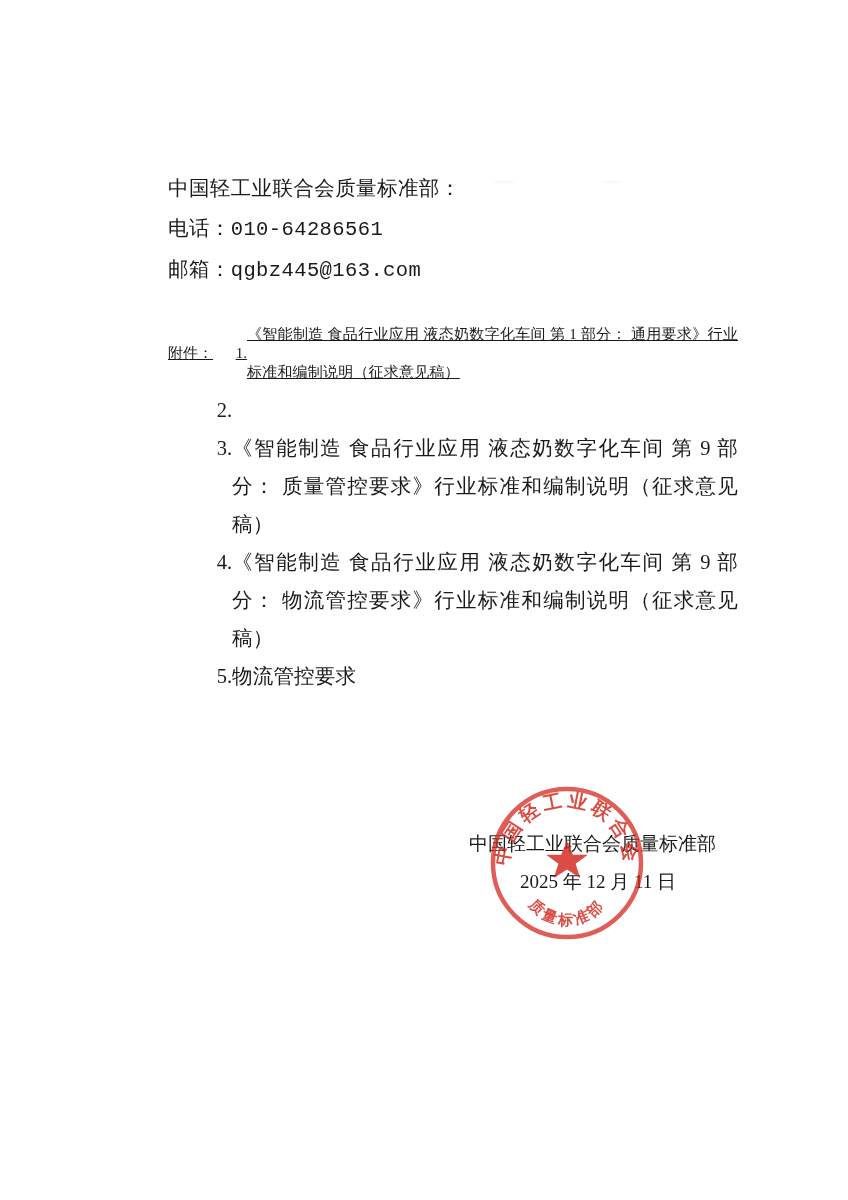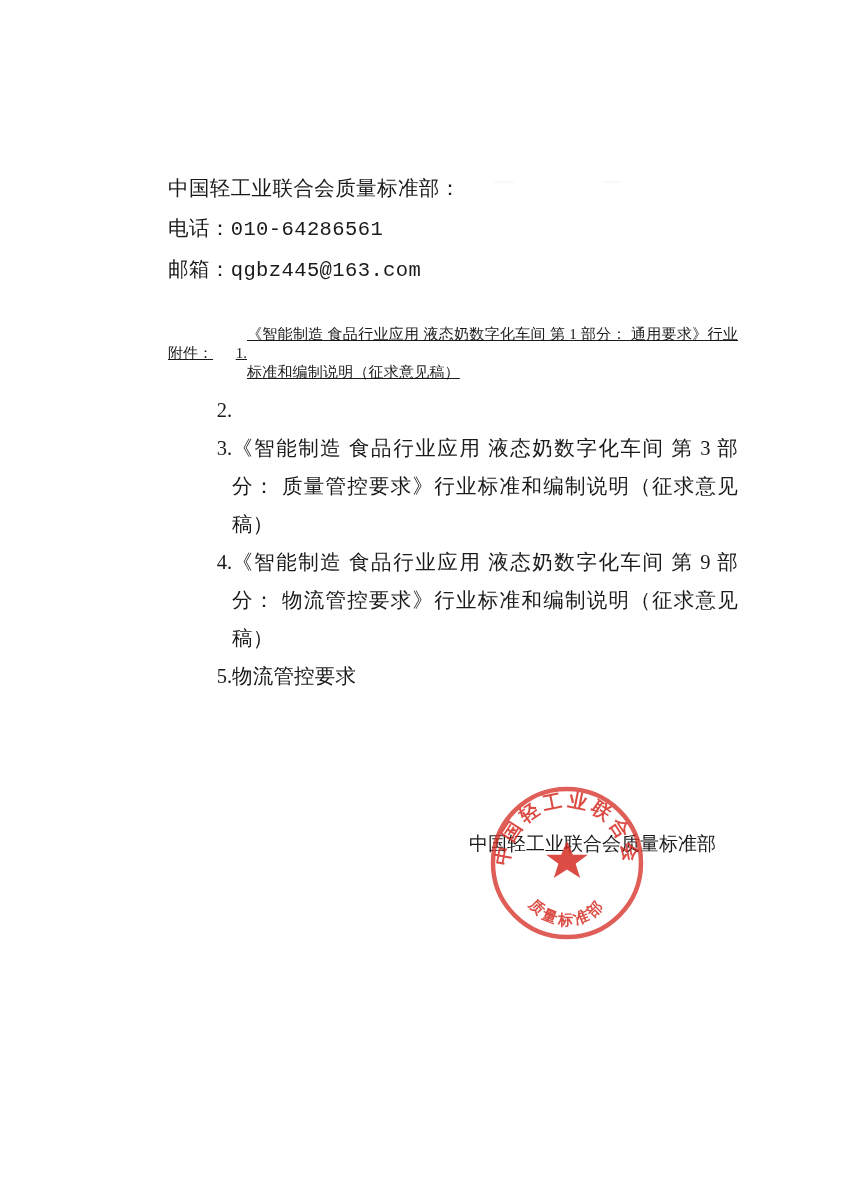--- a/index.html
+++ b/index.html
@@ -165,40 +165,41 @@
       </div>
 
       <div class="item-row">
         <span class="indent"></span>
         <span class="num">2.</span>
       </div>
 
       <div class="item-row">
         <span class="indent"></span>
         <span class="num">3.</span>
-        <span class="body">《智能制造 食品行业应用 液态奶数字化车间 第 3 部分： 质量管控要求》行业标准和编制说明（征求意见稿）</span>
+        <span class="body">《智能制造 食品行业应用 液态奶数字化车间 第 9 部分： 质量管控要求》行业标准和编制说明（征求意见稿）</span>
       </div>
 
       <div class="item-row">
         <span class="indent"></span>
         <span class="num">4.</span>
         <span class="body">《智能制造 食品行业应用 液态奶数字化车间 第 9 部分： 物流管控要求》行业标准和编制说明（征求意见稿）</span>
       </div>
 
       <div class="item-row simple">
         <span class="indent"></span>
         <span class="num">5.</span>
         <span class="body">物流管控要求</span>
       </div>
 
     </div>
   </div>
 
   <div class="signature">
     <div class="sig-line">中国轻工业联合会质量标准部</div>
+    <div class="sig-date">2025 年 12 月 11 日</div>
   </div>
 
   <div class="seal">
     <svg viewBox="0 0 160 160" width="160" height="160" xmlns="http://www.w3.org/2000/svg">
       <defs>
         <path id="arcTop" d="M 22,82 A 58,58 0 0 1 138,82"></path>
         <path id="arcBottom" d="M 34,96 A 46,46 0 0 0 126,96"></path>
       </defs>
       <circle cx="80" cy="80" r="74" fill="none" stroke="#d4261c" stroke-width="4.5" opacity="0.9"></circle>
       <text class="seal-text-arc" font-size="19" letter-spacing="4">

